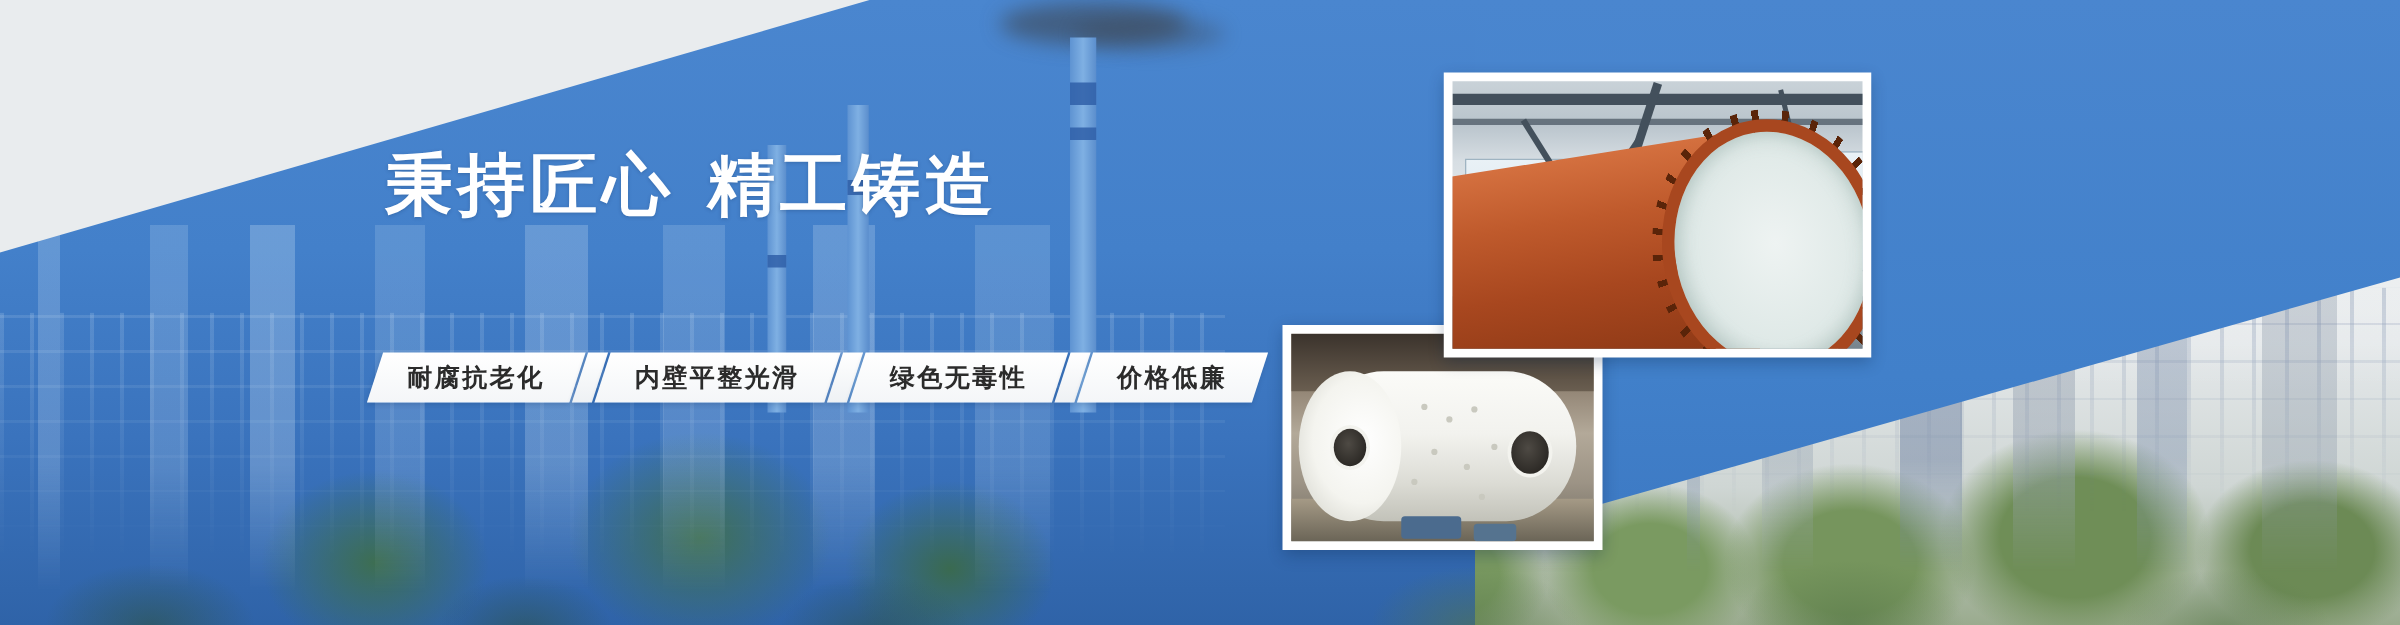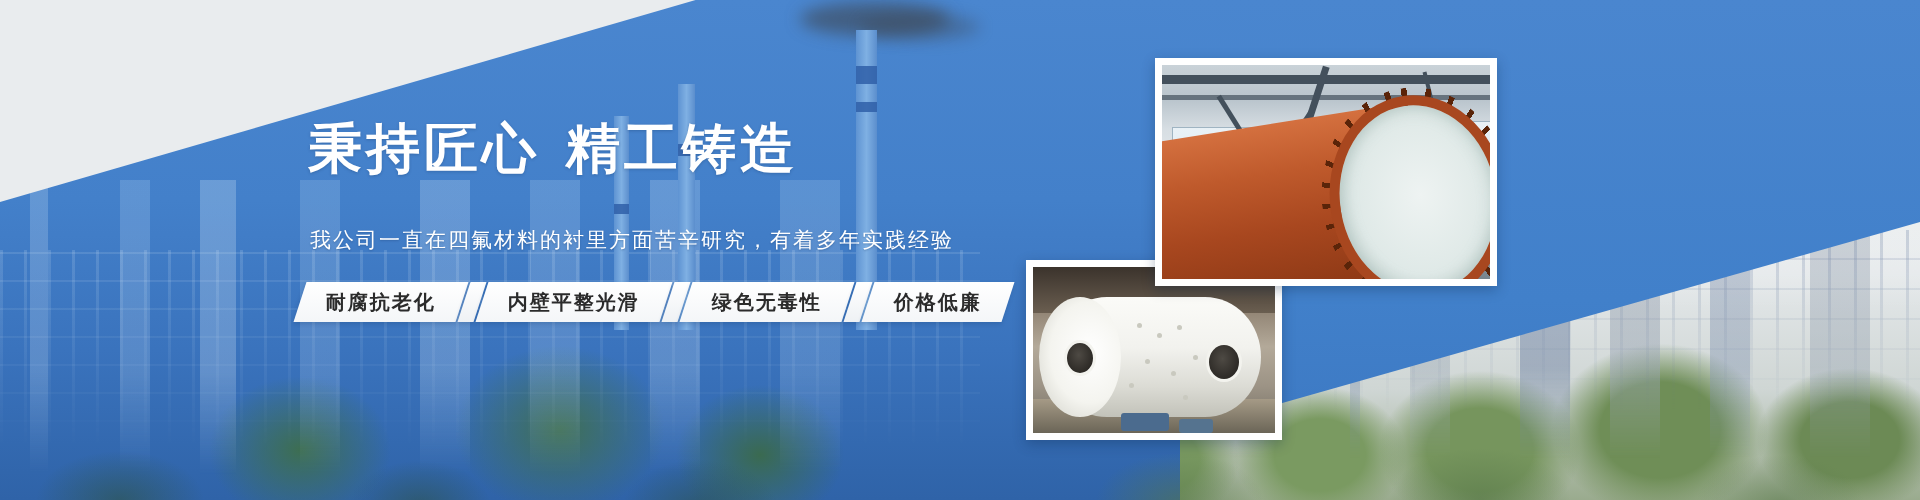--- a/index.html
+++ b/index.html
@@ -191,21 +191,20 @@
   </div>
 
   <div class="wedge-tl"></div>
 
   <div class="copy">
 
     <div class="headline">
       <span>秉持匠心</span><span class="gap"></span><span>精工铸造</span>
     </div>
 
-    <div class="subline">我公司一直在四氟材料的衬里方面苦辛研究，有着多年实践经验</div>
 
     <div class="tags">
       <div class="tag">
         <span>耐腐抗老化</span>
       </div>
       <div class="tag-sep"></div>
       <div class="tag">
         <span>内壁平整光滑</span>
       </div>
       <div class="tag-sep"></div>

